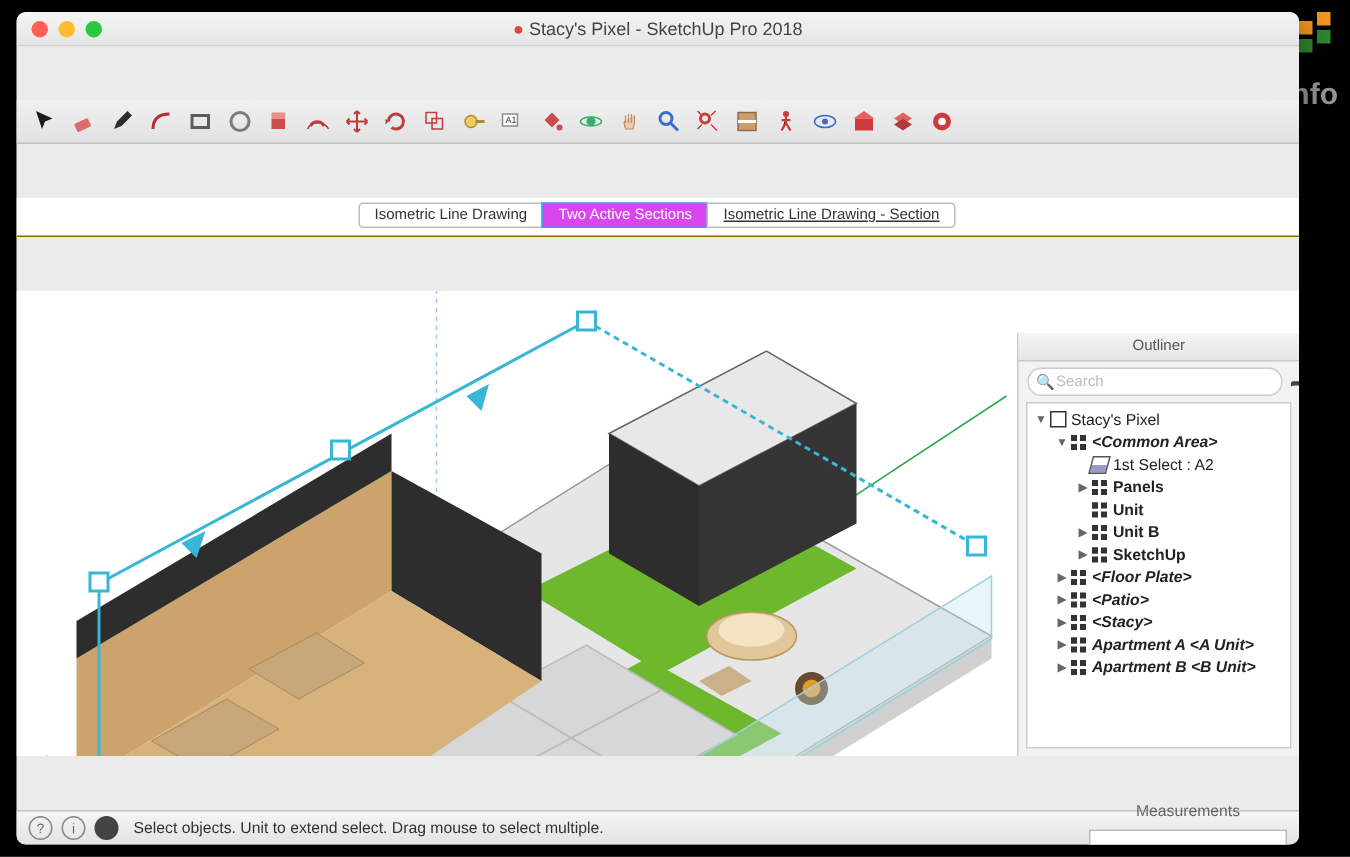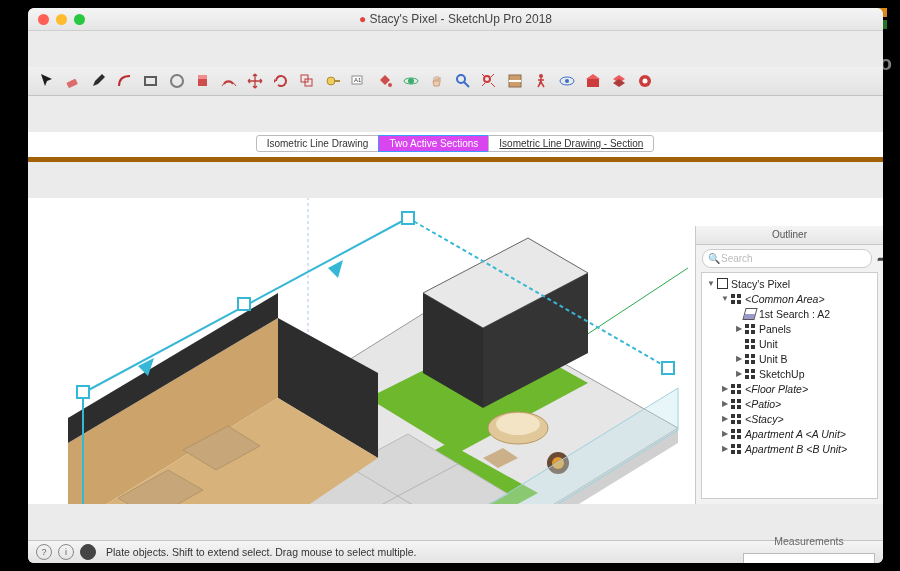--- a/index.html
+++ b/index.html
@@ -1,53 +1,53 @@
 <!DOCTYPE html>
 <html><head>
 <meta charset="utf-8">
 <style>
   html,body{margin:0;padding:0;font-family:-apple-system,"Helvetica Neue",Arial,sans-serif;background:#000;}
   .desktop{width:900px;height:571px;position:relative;background:#000;}
-  .window{position:absolute;left:28px;top:8px;width:855px;height:555px;background:#ebebeb;border-radius:6px;box-shadow:0 4px 30px rgba(0,0,0,.5);display:flex;flex-direction:column;overflow:hidden;gap:36px;}
+  .window{position:absolute;left:11px;top:8px;width:855px;height:555px;background:#ebebeb;border-radius:6px;box-shadow:0 4px 30px rgba(0,0,0,.5);display:flex;flex-direction:column;overflow:hidden;gap:36px;}
   
   .titlebar{height:22px;background:linear-gradient(#f5f5f5,#e5e5e5);border-bottom:1px solid #cfcfcf;border-top-left-radius:6px;border-top-right-radius:6px;display:flex;align-items:center;position:relative;flex-shrink:0;}
   .traffic{display:flex;gap:7px;margin-left:10px;}
   .tl{width:11px;height:11px;border-radius:50%;}
   .tl.r{background:#ff5f57;}
   .tl.y{background:#febc2e;}
   .tl.g{background:#28c840;}
   .title{position:absolute;left:0;right:0;text-align:center;font-size:12px;color:#444;pointer-events:none;}
   .title .dot{color:#e0443e;}
   
   .toolbar{height:28px;background:linear-gradient(#f0f0f0,#e2e2e2);border-bottom:1px solid #c2c2c2;display:flex;align-items:center;gap:8px;padding:0 10px;flex-shrink:0;}
   .tool{width:18px;height:18px;display:flex;align-items:center;justify-content:center;opacity:.95;}
   .tool svg{width:18px;height:18px;}
   
-  .styletabs{height:22px;display:flex;justify-content:center;align-items:flex-start;background:#fff;border-bottom:5px solid #a16207;flex-shrink:0;padding-top:3px;}
+  .styletabs{height:22px;display:flex;justify-content:center;align-items:flex-start;background:#fff;border-bottom:1px solid #a16207;flex-shrink:0;padding-top:3px;}
   .stab{font-size:10px;padding:2px 10px;border:1px solid #bbb;margin-left:-1px;background:#fff;color:#333;}
   .stab:first-child{border-top-left-radius:3px;border-bottom-left-radius:3px;}
   .stab:last-child{border-top-right-radius:3px;border-bottom-right-radius:3px;text-decoration:underline;}
   .stab.active{background:#d946ef;border-color:#3b99fc;color:#fff;}
   
   .main{flex:1;position:relative;background:#fff;display:flex;overflow:hidden;}
   .viewport{flex:1;position:relative;overflow:hidden;}
   .viewport svg{position:absolute;left:0;top:0;}
   
   .outliner{width:187px;background:#f2f2f2;border-left:1px solid #c8c8c8;display:flex;flex-direction:column;font-size:10.5px;color:#222;margin-top:28px;}
   .outliner .hdr{height:18px;background:linear-gradient(#f4f4f4,#e6e6e6);border-bottom:1px solid #c8c8c8;text-align:center;font-size:10px;line-height:18px;color:#555;}
   .outliner .searchrow{display:flex;align-items:center;gap:5px;padding:4px 6px;}
   .outliner .searchrow .srch{flex:1;height:17px;border:1px solid #ccc;border-radius:9px;font-size:10px;padding:0 18px;color:#999;background:#fff;}
   .outliner .searchrow .srch::placeholder{color:#bbb;}
   .outliner .searchrow .mg{position:absolute;margin-left:6px;color:#aaa;font-size:10px;}
   .outliner .tree{flex:1;background:#fff;border:1px solid #ccc;margin:0 5px 5px;overflow:auto;padding:3px 0;}
   .trow{display:flex;align-items:center;height:15px;padding-left:2px;white-space:nowrap;}
   .trow .tw{width:10px;text-align:center;color:#666;font-size:8px;}
   .trow .ic{width:12px;height:12px;display:inline-flex;align-items:center;justify-content:center;margin-right:3px;}
   .trow .lbl{font-size:10.5px;}
-  .trow.bold .lbl{font-weight:400;}
+  .trow.bold .lbl{font-weight:700;}
   .trow.italic .lbl{font-style:italic;}
   .box-ic{width:9px;height:9px;border:1px solid #333;background:#fff;}
   .box4{width:10px;height:10px;position:relative;}
   .box4::before,.box4::after{content:"";position:absolute;width:4px;height:4px;background:#333;}
   .box4::before{left:0;top:0;box-shadow:6px 0 #333,0 6px #333,6px 6px #333;}
   .slice-ic{width:10px;height:10px;border:1px solid #555;background:linear-gradient(#fff 50%,#99c 50%);transform:skewX(-15deg);}
   
   .statusbar{height:22px;background:linear-gradient(#f5f5f5,#e3e3e3);border-top:1px solid #c5c5c5;display:flex;align-items:center;font-size:10.5px;color:#333;padding:0 8px;flex-shrink:0;}
   .statusbar .sicons{display:flex;gap:6px;margin-right:10px;}
   .sic{width:14px;height:14px;border:1px solid #888;border-radius:50%;display:flex;align-items:center;justify-content:center;font-size:9px;color:#666;}
@@ -351,21 +351,21 @@
               <span class="ic">
                 <span class="box4"></span>
               </span>
               <span class="lbl">&lt;Common Area&gt;</span>
             </div>
             <div class="trow" style="padding-left: 32px;">
               <span class="tw"></span>
               <span class="ic">
                 <span class="slice-ic"></span>
               </span>
-              <span class="lbl">1st Search : A2</span>
+              <span class="lbl">1st Select : A2</span>
             </div>
             <div class="trow bold" style="padding-left: 32px;">
               <span class="tw">▶</span>
               <span class="ic">
                 <span class="box4"></span>
               </span>
               <span class="lbl">Panels</span>
             </div>
             <div class="trow bold" style="padding-left: 32px;">
               <span class="tw"></span>
@@ -426,20 +426,20 @@
           </div>
       </div>
     </div>
 
     <div class="statusbar">
       <div class="sicons">
         <div class="sic">?</div>
         <div class="sic">i</div>
         <div class="sic" style="background:#444;border-color:#444"></div>
       </div>
-      <span>Plate objects. Shift to extend select. Drag mouse to select multiple.</span>
+      <span>Select objects. Unit to extend select. Drag mouse to select multiple.</span>
       <div class="measure">
         <span>Measurements</span>
         <div class="mbox"></div>
       </div>
     </div>
   </div>
 </div>
 
 </body></html>

